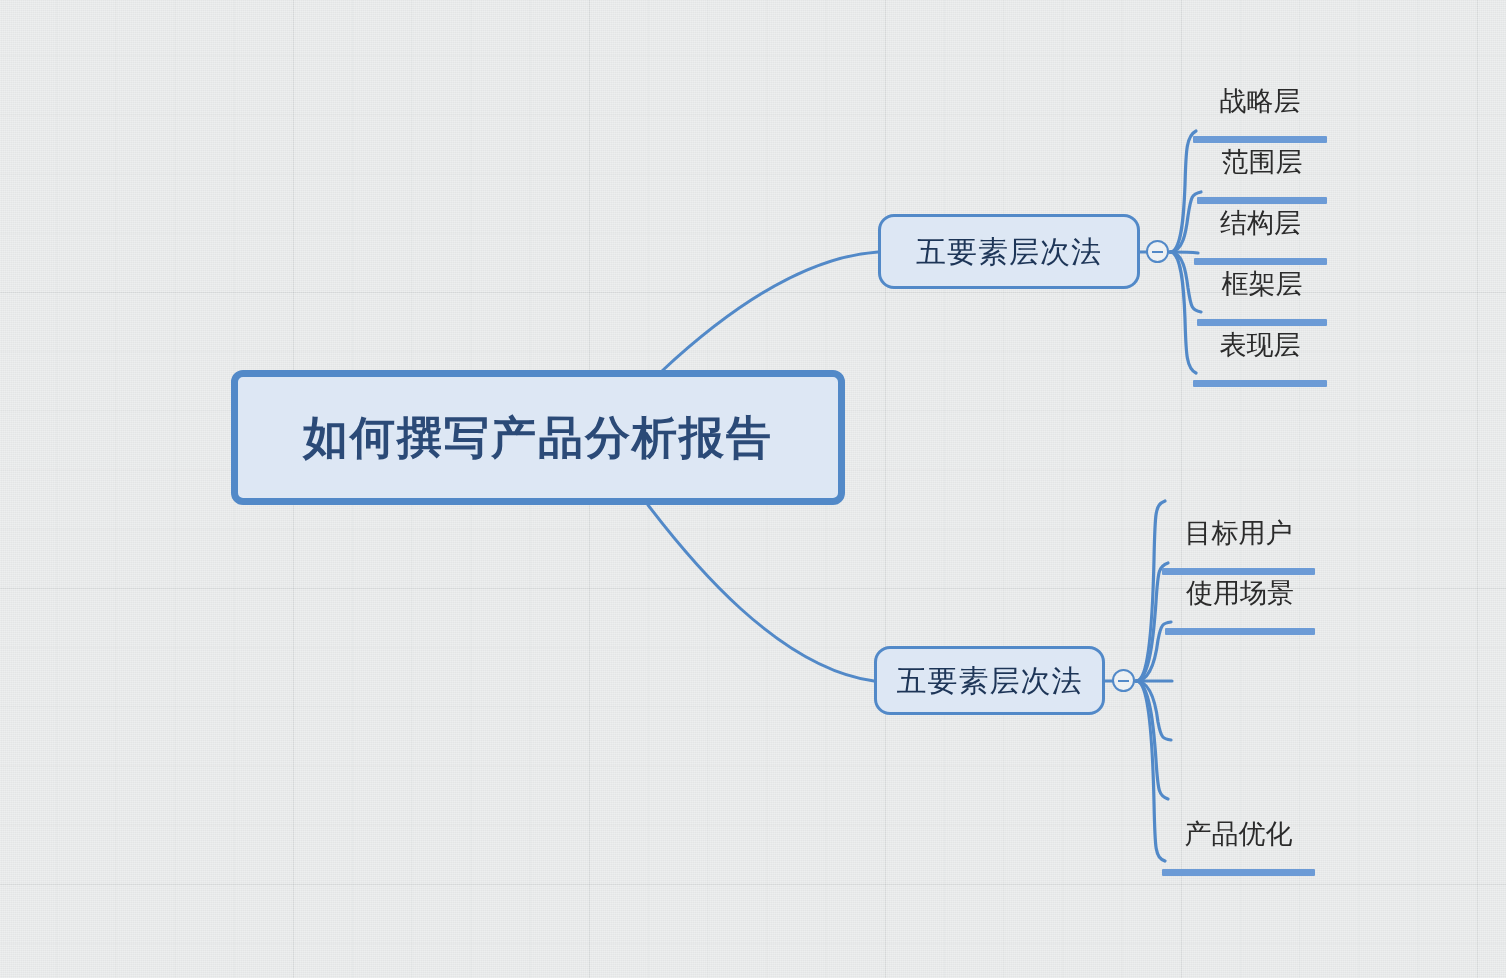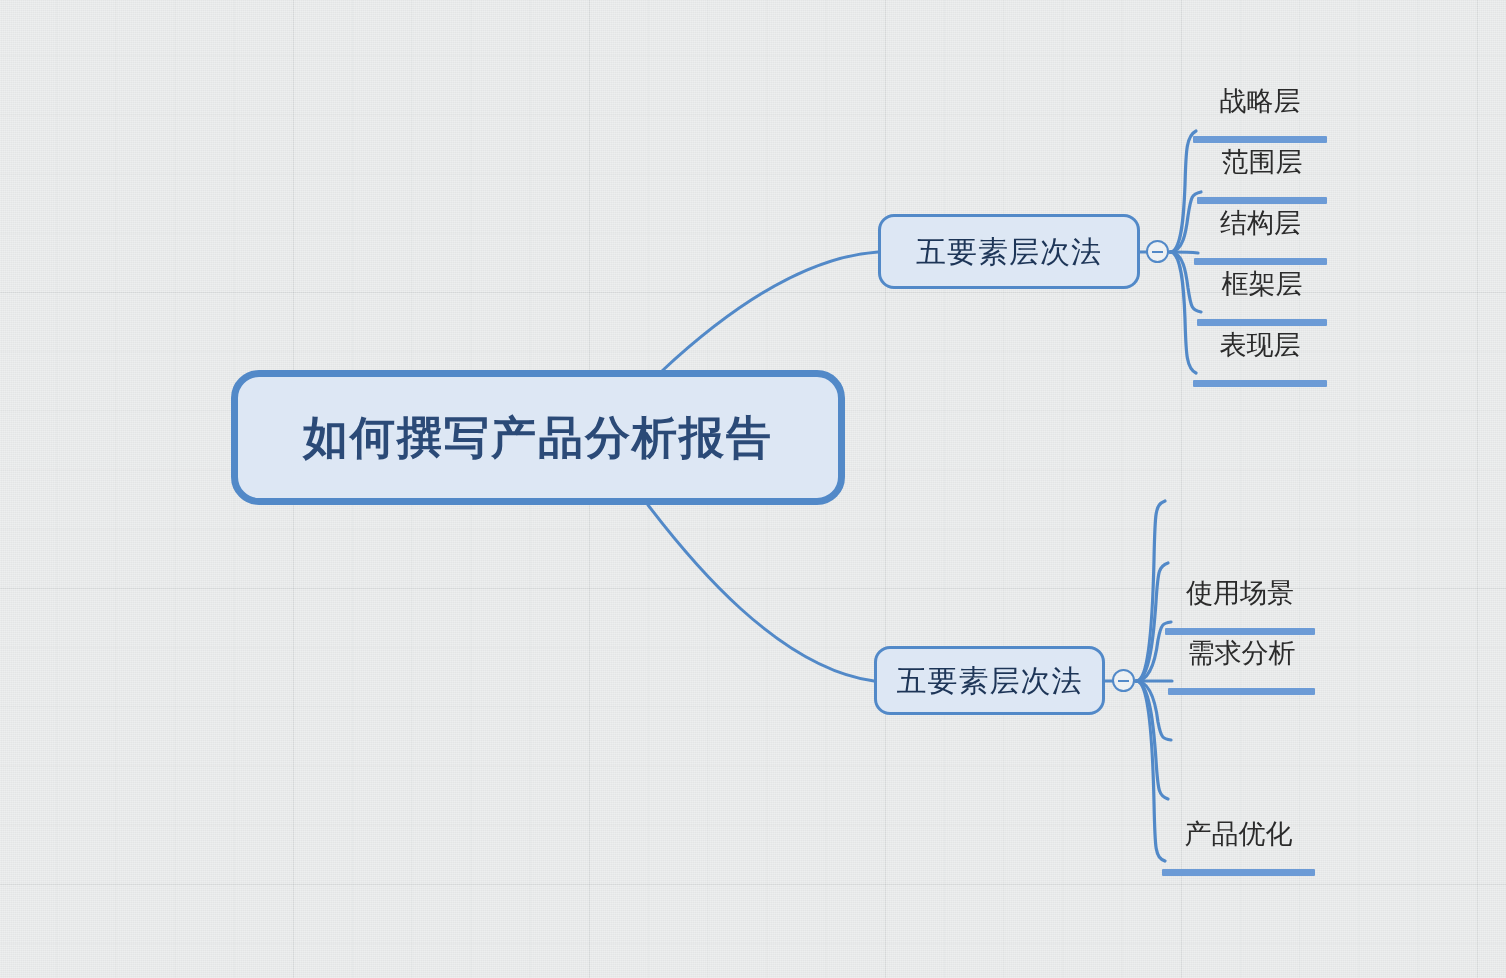--- a/index.html
+++ b/index.html
@@ -52,21 +52,21 @@
 
   
   .root-node {
     position: absolute;
     left: 231px;
     top: 370px;
     width: 614px;
     height: 135px;
     box-sizing: border-box;
     border: 7px solid #5289c8;
-    border-radius: 28px;
+    border-radius: 12px;
     background: #dde7f4;
     display: flex;
     align-items: center;
     justify-content: center;
   }
   .root-node .label {
     font-size: 45px;
     font-weight: bold;
     color: #2b4a77;
     letter-spacing: 2px;
@@ -212,26 +212,26 @@
   <div class="leaf" style="left:1193px; top:332px; width:134px;">
     <span class="leaf-label">表现层</span>
     <span class="leaf-bar"></span>
   </div>
 
   <div class="branch-node" id="branch-node-1">
     <span class="label">五要素层次法</span>
   </div>
   <div class="collapse-toggle" id="collapse-toggle-1"></div>
 
+  <div class="leaf" style="left:1162px; top:520px; width:153px;">
+    <span class="leaf-label">目标用户</span>
+    <span class="leaf-bar"></span>
+  </div>
   <div class="leaf" style="left:1165px; top:580px; width:150px;">
     <span class="leaf-label">使用场景</span>
     <span class="leaf-bar"></span>
   </div>
-  <div class="leaf" style="left:1168px; top:640px; width:147px;">
-    <span class="leaf-label">需求分析</span>
-    <span class="leaf-bar"></span>
-  </div>
   <div class="leaf" style="left:1162px; top:821px; width:153px;">
     <span class="leaf-label">产品优化</span>
     <span class="leaf-bar"></span>
   </div>
 
 </div>
 
 </body></html>

